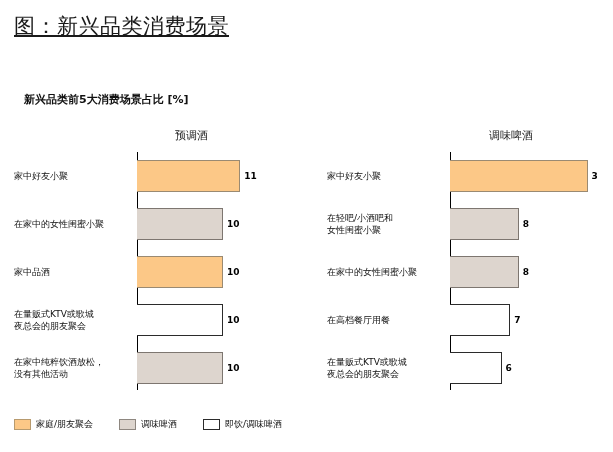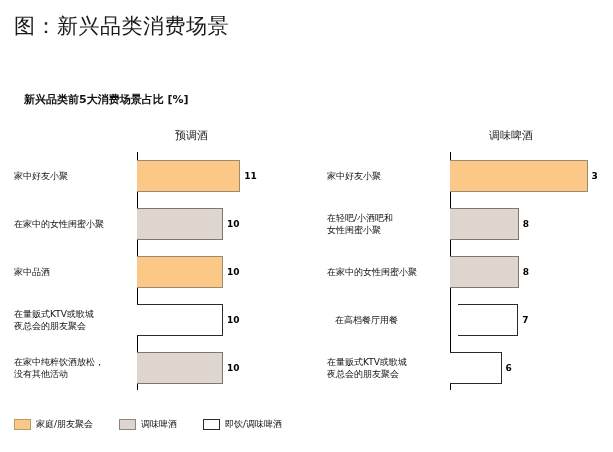--- a/index.html
+++ b/index.html
@@ -21,20 +21,21 @@
     height: 452px;
   }
   #main-title {
     position: absolute;
     left: 14px;
     top: 12px;
     font-size: 21px;
     color: #1a1a1a;
     letter-spacing: 0.5px;
     white-space: nowrap;
+    text-decoration: underline;
   }
   #subtitle {
     position: absolute;
     left: 24px;
     top: 92px;
     font-size: 11px;
     font-weight: bold;
     color: #111111;
     white-space: nowrap;
   }
@@ -216,21 +217,21 @@
               <span class="bar-value">8</span>
             </div>
           </div>
           <div class="row" style="top: 96px;">
             <div class="cat-label">在家中的女性闺蜜小聚</div>
             <div class="bar-wrap">
               <div class="bar c-gray" style="width: 68.8px;"></div>
               <span class="bar-value">8</span>
             </div>
           </div>
-          <div class="row" style="top: 144px; margin-left: 8px;">
+          <div class="row" style="top: 144px;">
             <div class="cat-label">在高档餐厅用餐</div>
             <div class="bar-wrap">
               <div class="bar c-white" style="width: 60.2px;"></div>
               <span class="bar-value">7</span>
             </div>
           </div>
           <div class="row" style="top: 192px;">
             <div class="cat-label">在量贩式KTV或歌城<br>夜总会的朋友聚会</div>
             <div class="bar-wrap">
               <div class="bar c-white" style="width: 51.6px;"></div>

